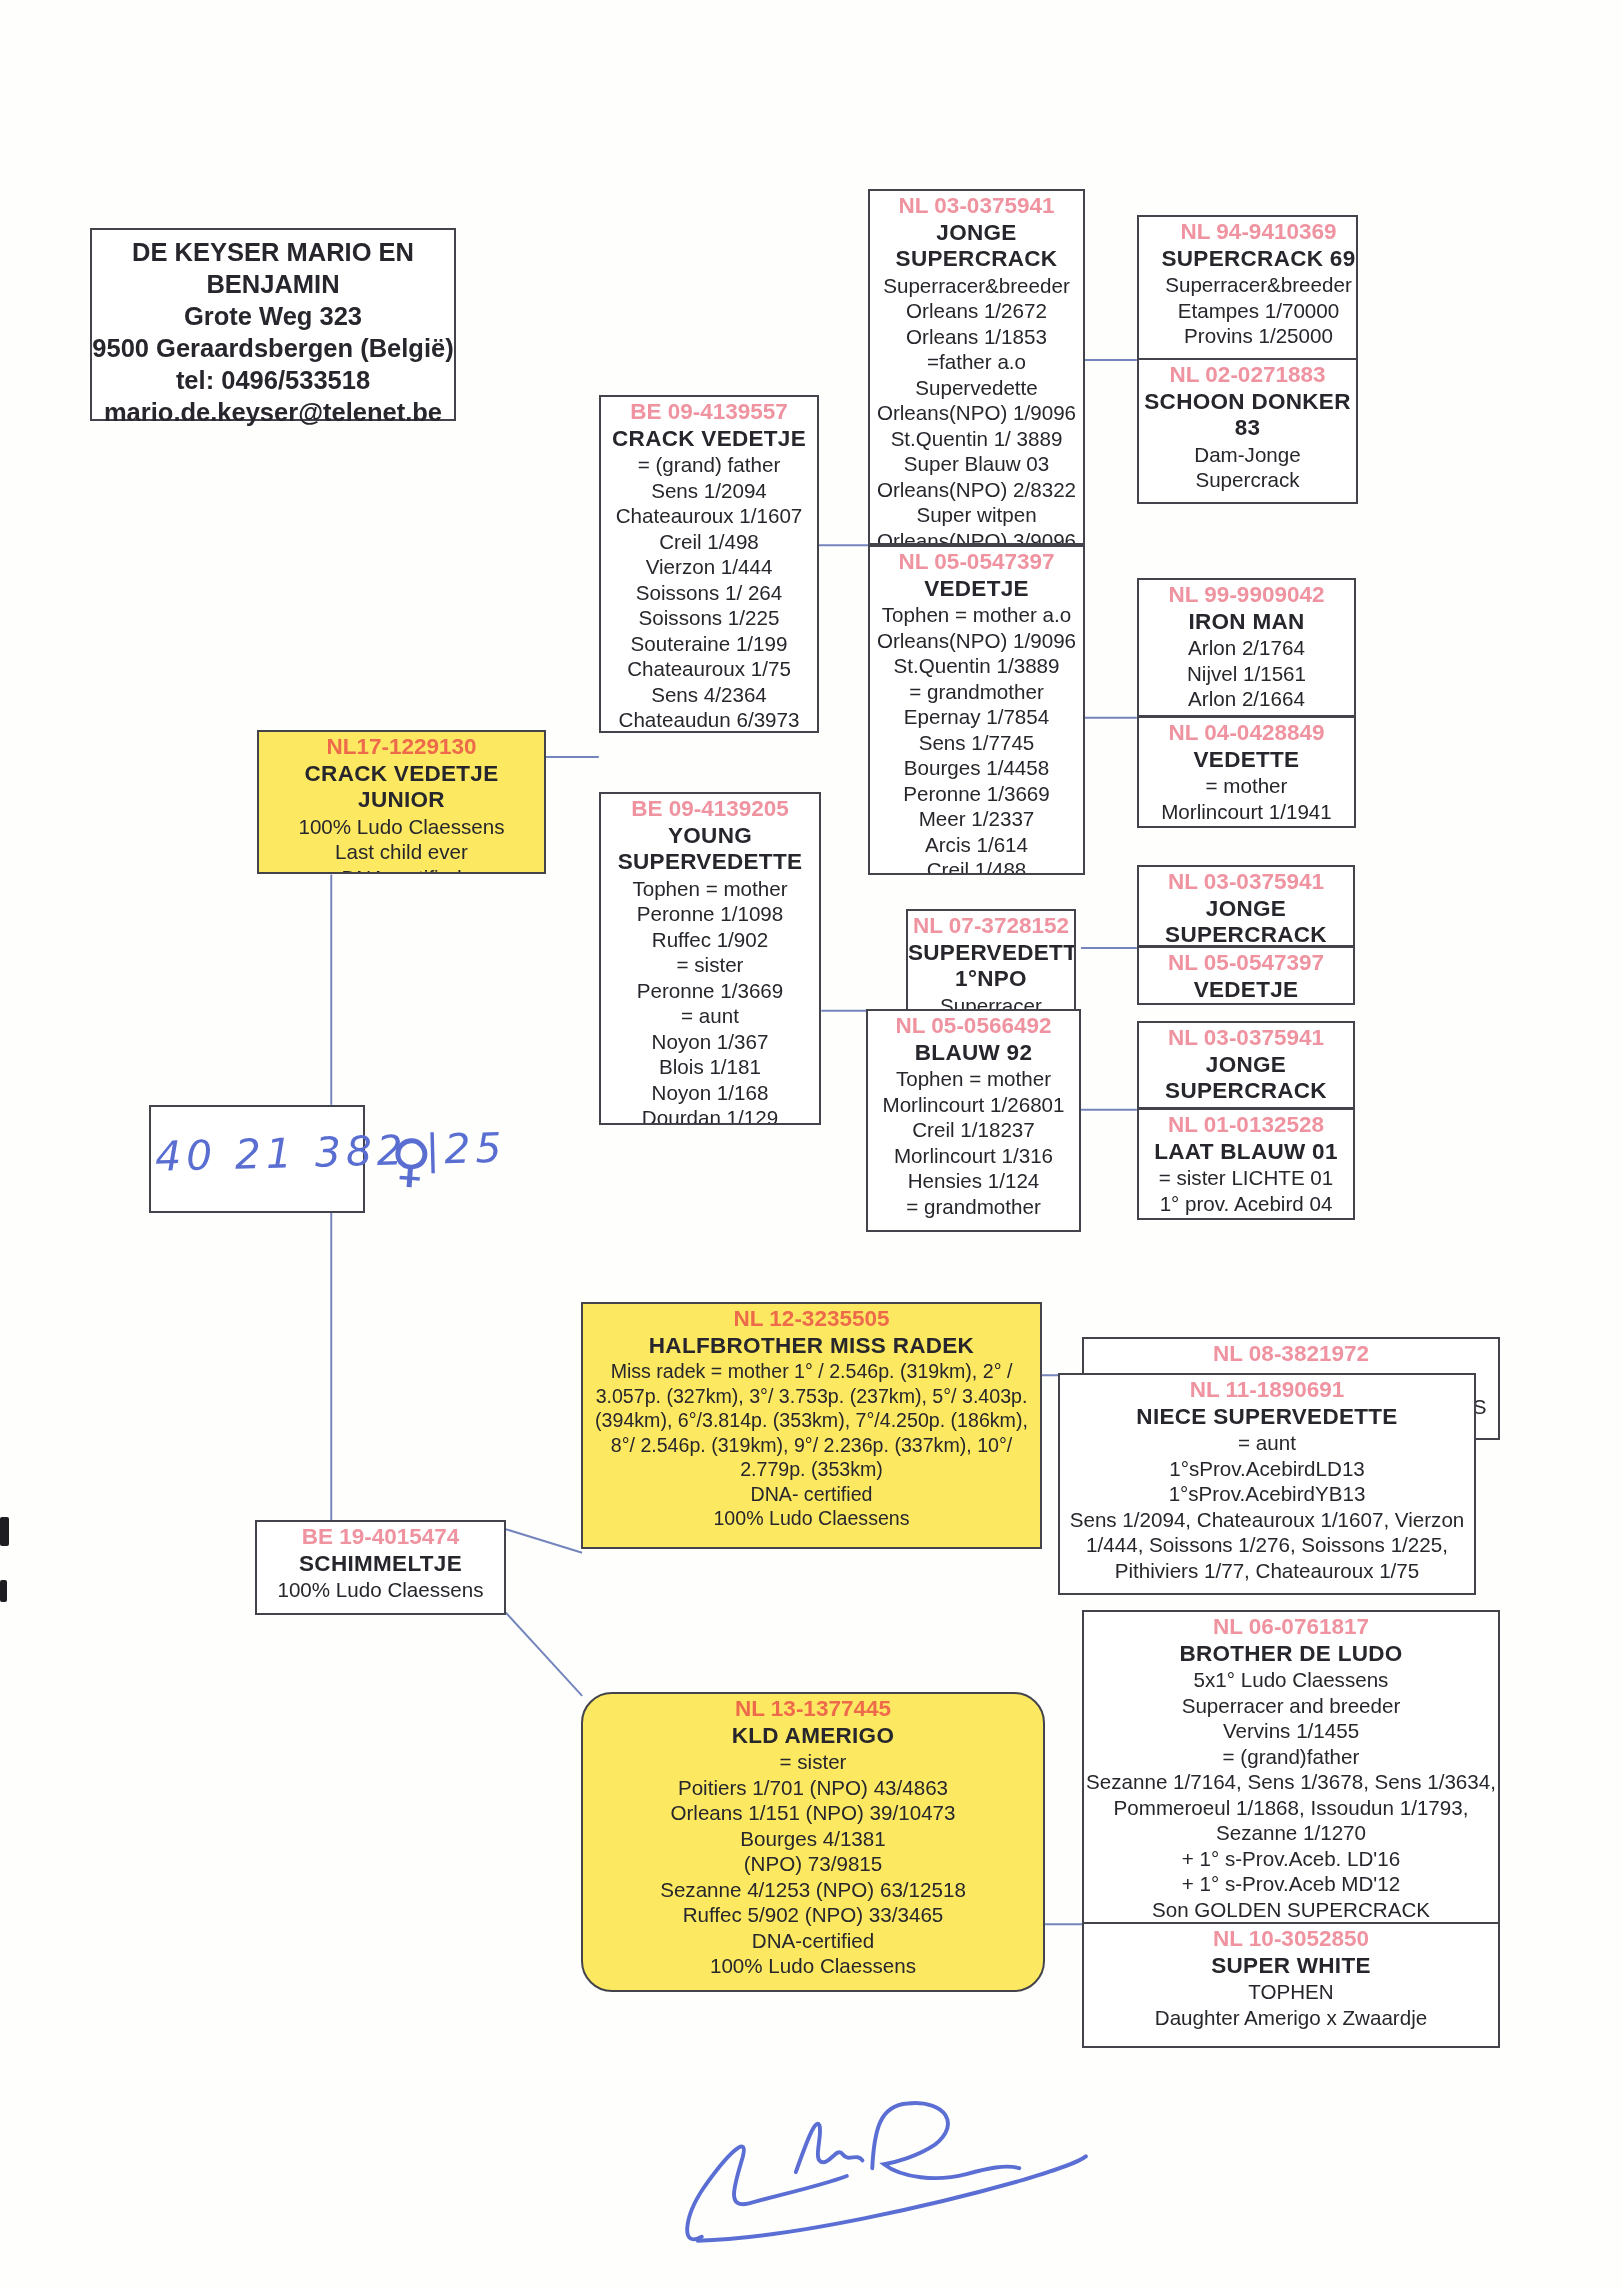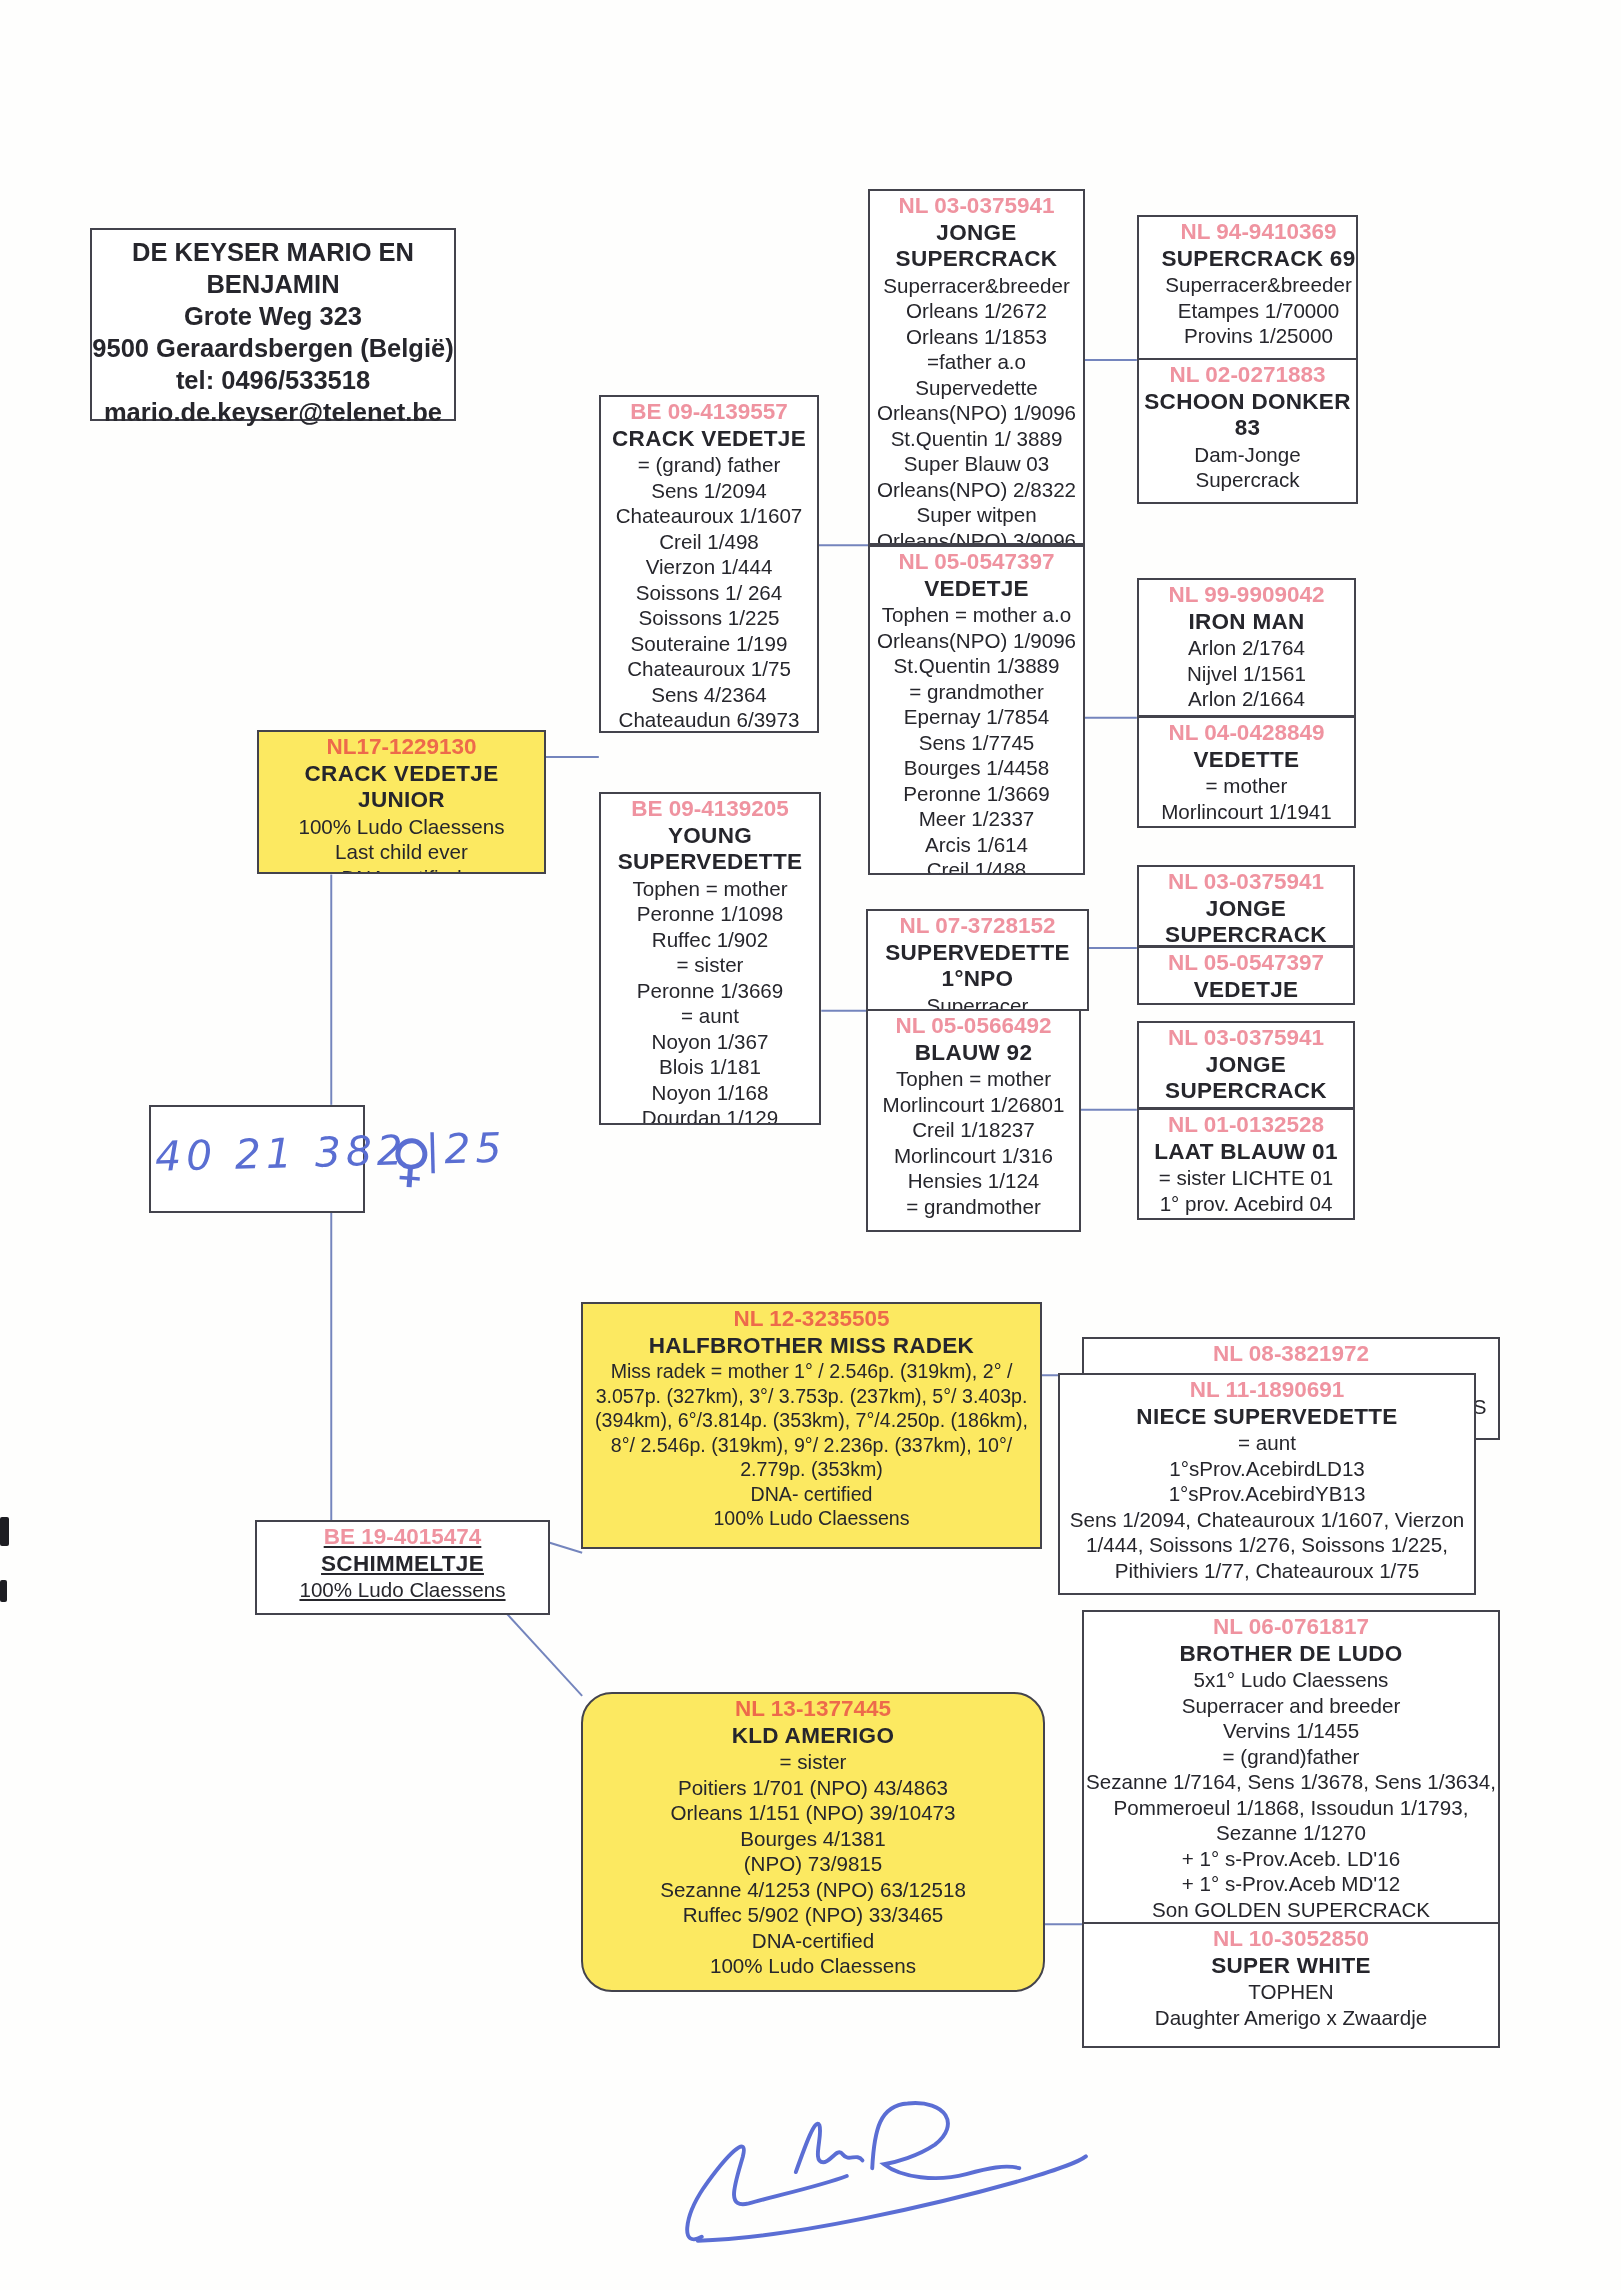--- a/index.html
+++ b/index.html
@@ -74,21 +74,21 @@
     <div class="bname">CRACK VEDETJE JUNIOR</div>
     <div class="lines">100% Ludo Claessens
 Last child ever
 DNA certified</div>
   </div>
 
   <div class="pbox empty" style="left:149px;top:1105px;width:216px;height:108px;"></div>
   <div id="hand-number">40 21 382 |25</div>
   <div id="sex-symbol">♀</div>
 
-  <div class="pbox" style="left:255px;top:1520px;width:295px;height:95px;text-decoration:underline;">
+  <div class="pbox" style="left:255px;top:1520px;width:251px;height:95px;">
     <div class="ring">BE 19-4015474</div>
     <div class="bname">SCHIMMELTJE</div>
     <div class="lines">100% Ludo Claessens</div>
   </div>
 
   <div class="pbox" style="left:599px;top:395px;width:220px;height:338px;">
     <div class="ring">BE 09-4139557</div>
     <div class="bname">CRACK VEDETJE</div>
     <div class="lines">= (grand) father
 Sens 1/2094
@@ -165,21 +165,21 @@
 = grandmother
 Epernay 1/7854
 Sens 1/7745
 Bourges 1/4458
 Peronne 1/3669
 Meer 1/2337
 Arcis 1/614
 Creil 1/488</div>
   </div>
 
-  <div class="pbox" style="left:866px;top:909px;width:223px;height:102px;">
+  <div class="pbox" style="left:906px;top:909px;width:170px;height:102px;">
     <div class="ring">NL 07-3728152</div>
     <div class="bname">SUPERVEDETTE 1°NPO</div>
     <div class="lines">Superracer</div>
   </div>
 
   <div class="pbox" style="left:866px;top:1009px;width:215px;height:223px;">
     <div class="ring">NL 05-0566492</div>
     <div class="bname">BLAUW 92</div>
     <div class="lines">Tophen = mother
 Morlincourt 1/26801

